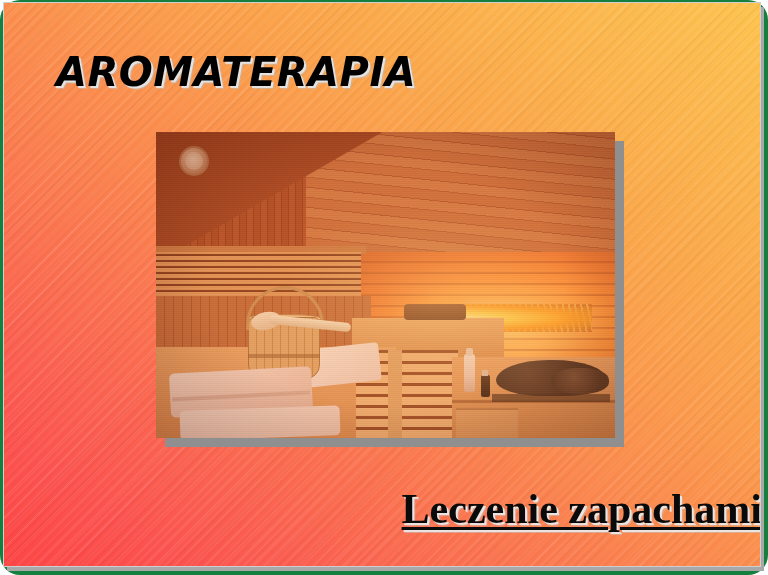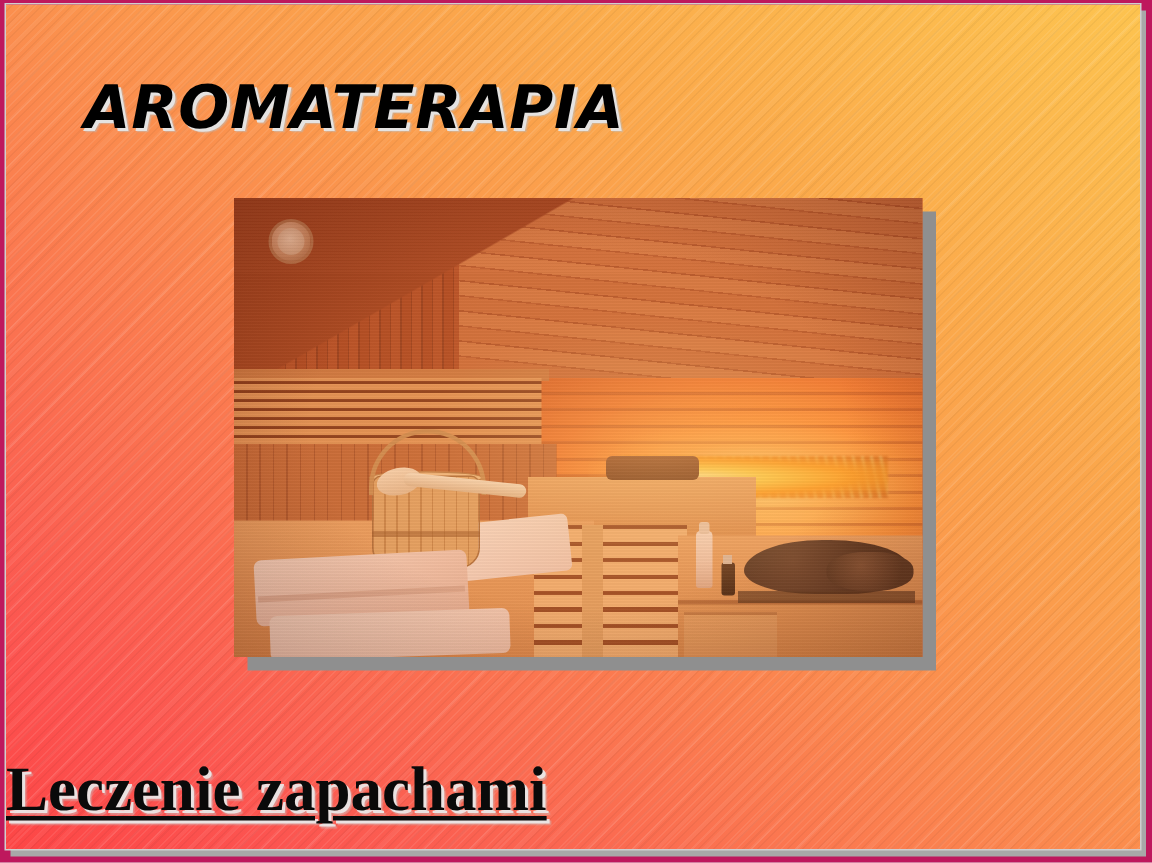--- a/index.html
+++ b/index.html
@@ -8,21 +8,22 @@
     background:#ffffff;
     font-family:"Liberation Sans", sans-serif;
     overflow:hidden;
   }
 
   
   #slide-frame {
     position:absolute;
     left:0; top:0;
     width:768px; height:575px;
-    background:#be185d;
+    background:#15803d;
+    border-radius:20px;
   }
   #slide-shadow {
     position:absolute;
     left:7px; top:7px;
     width:757px; height:564px;
     background:#a8a8a8;
   }
   #slide-canvas {
     position:absolute;
     left:3px; top:2px;
@@ -81,23 +82,23 @@
     font-style:italic;
     letter-spacing:0.5px;
     color:#000000;
     text-shadow:2px 2px 0 rgba(230,230,230,0.95), 3px 3px 1px rgba(190,190,190,0.6);
     white-space:nowrap;
   }
 
   
   #subtitle {
     position:absolute;
-    left:0; top:500px;
+    left:0; top:482px;
     width:758px;
-    text-align:left;
+    text-align:right;
   }
   #subtitle-text {
     font-family:"Liberation Serif", serif;
     font-size:42px;
     font-weight:bold;
     color:#0a0a0a;
     text-decoration:underline;
     text-decoration-thickness:3px;
     text-underline-offset:4px;
     text-shadow:2px 2px 0 rgba(235,235,235,0.9), 3px 3px 1px rgba(200,200,200,0.5);

